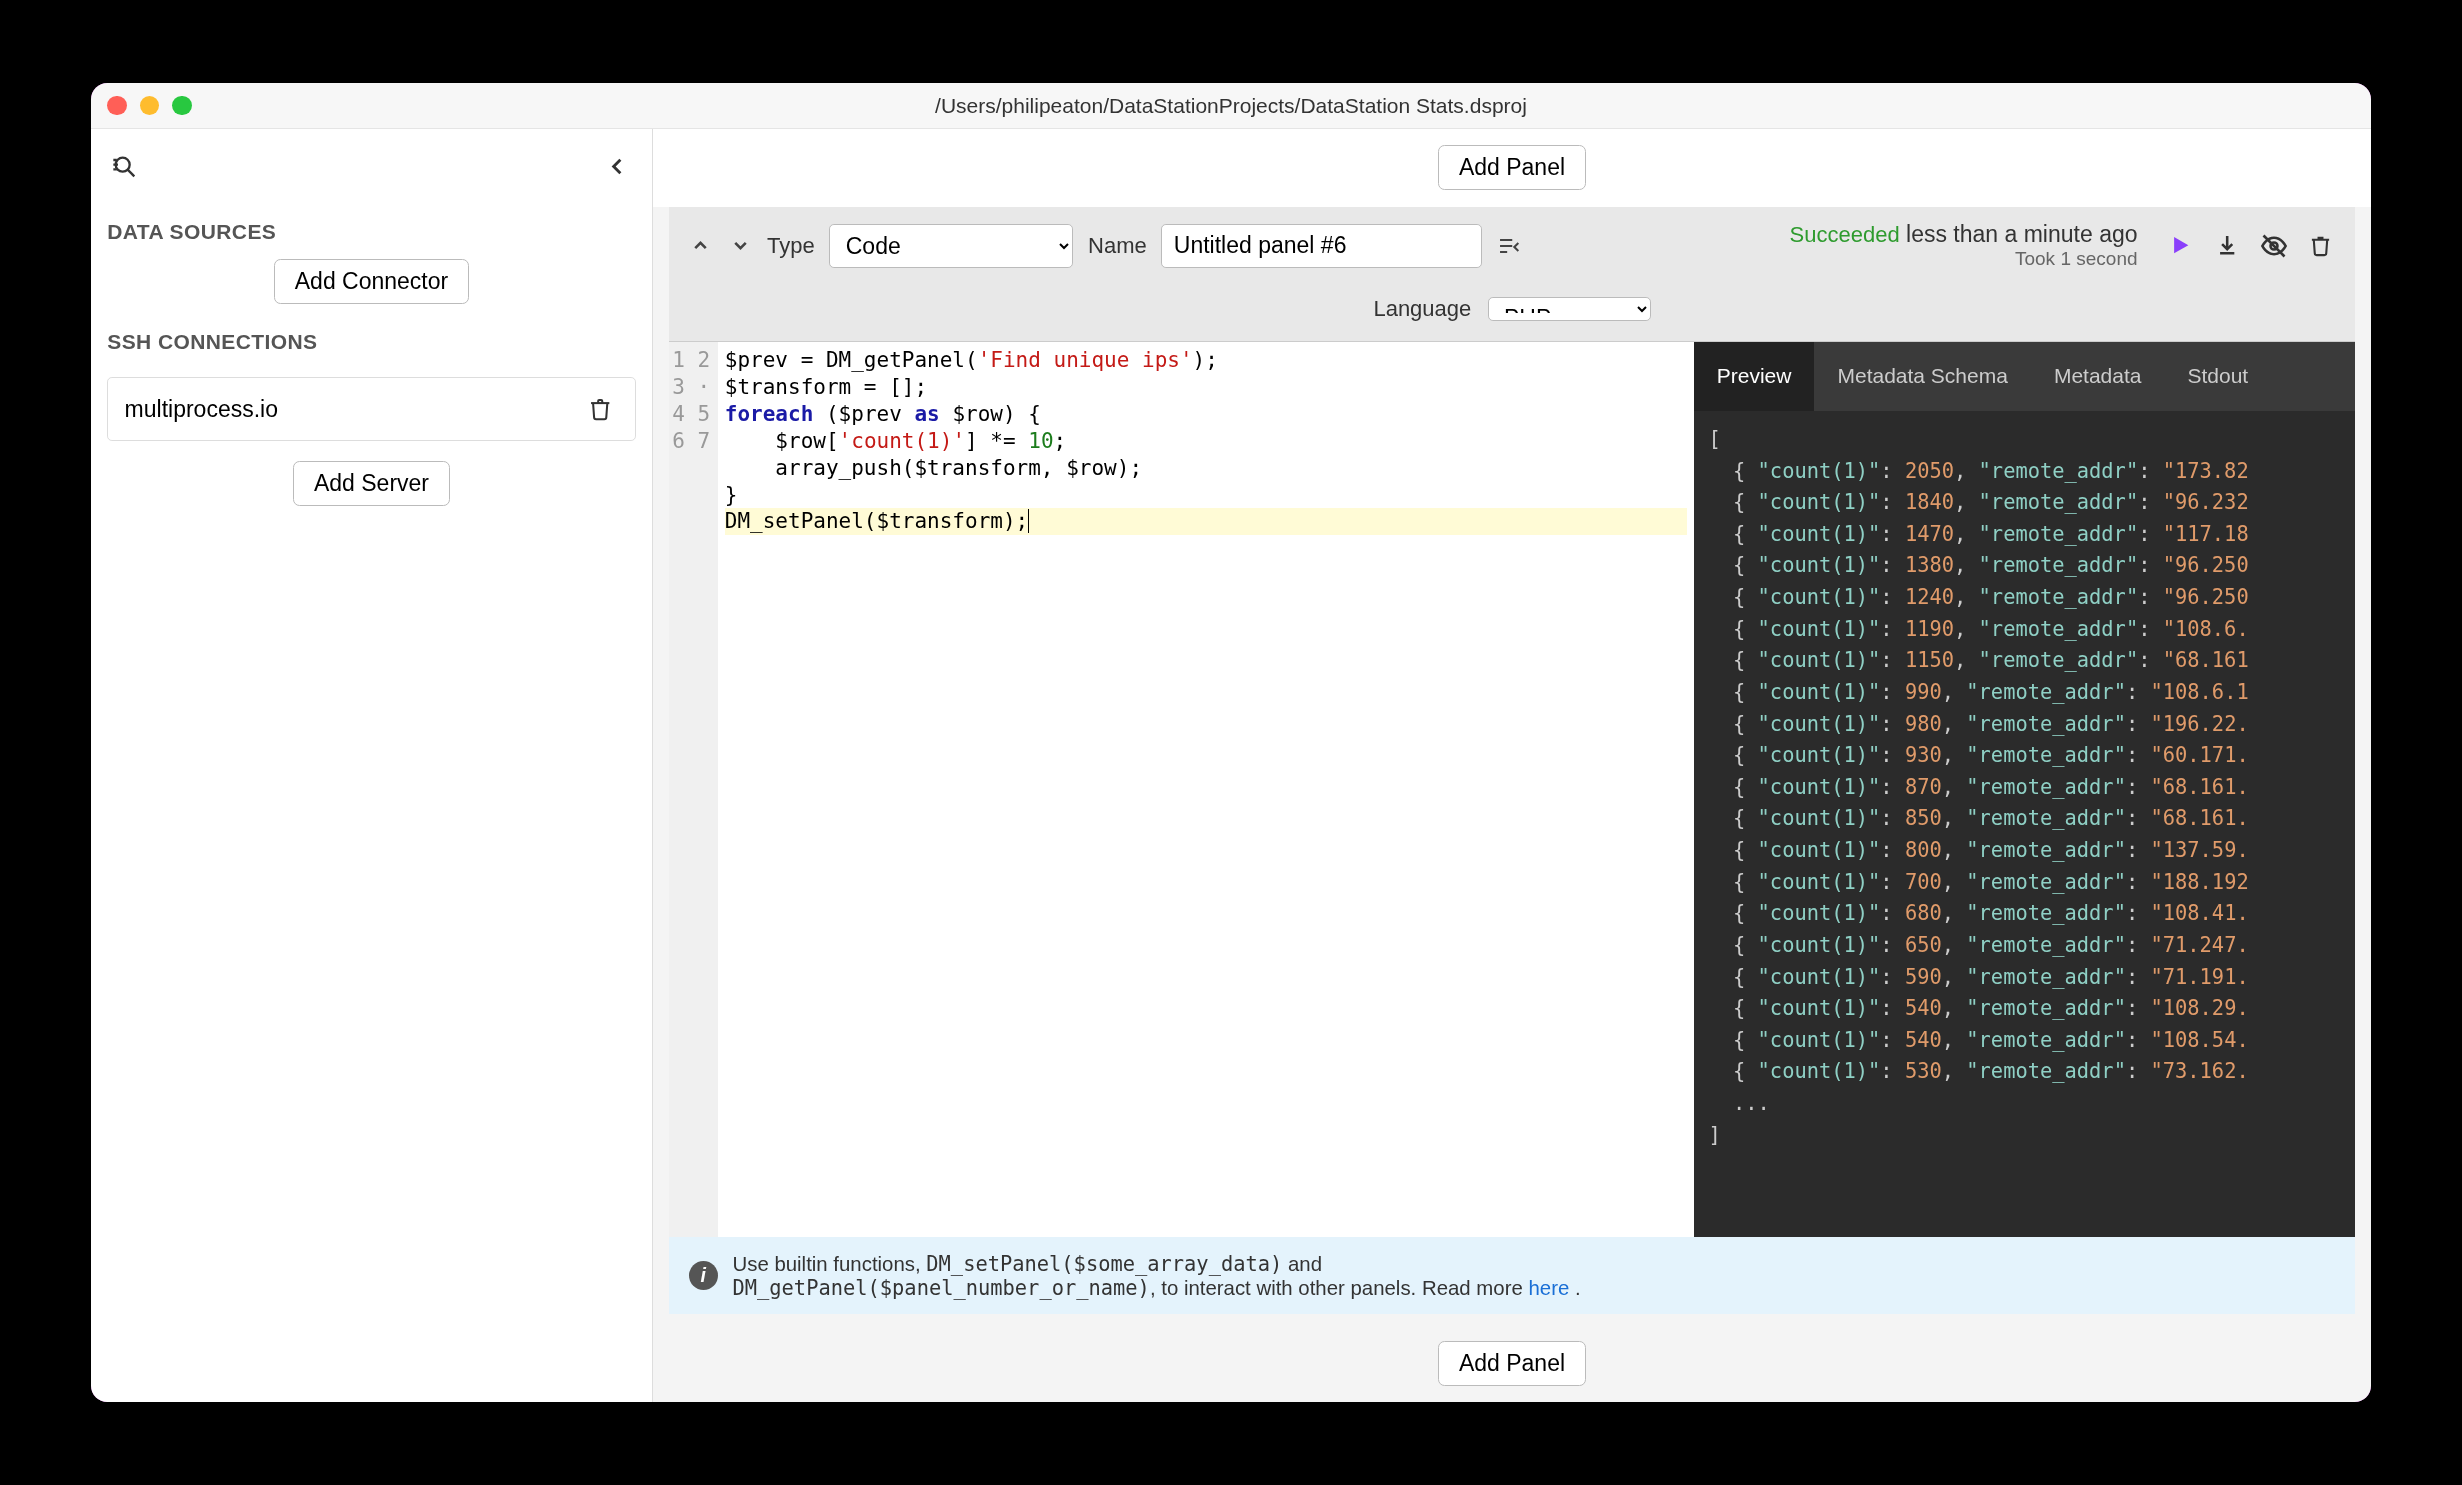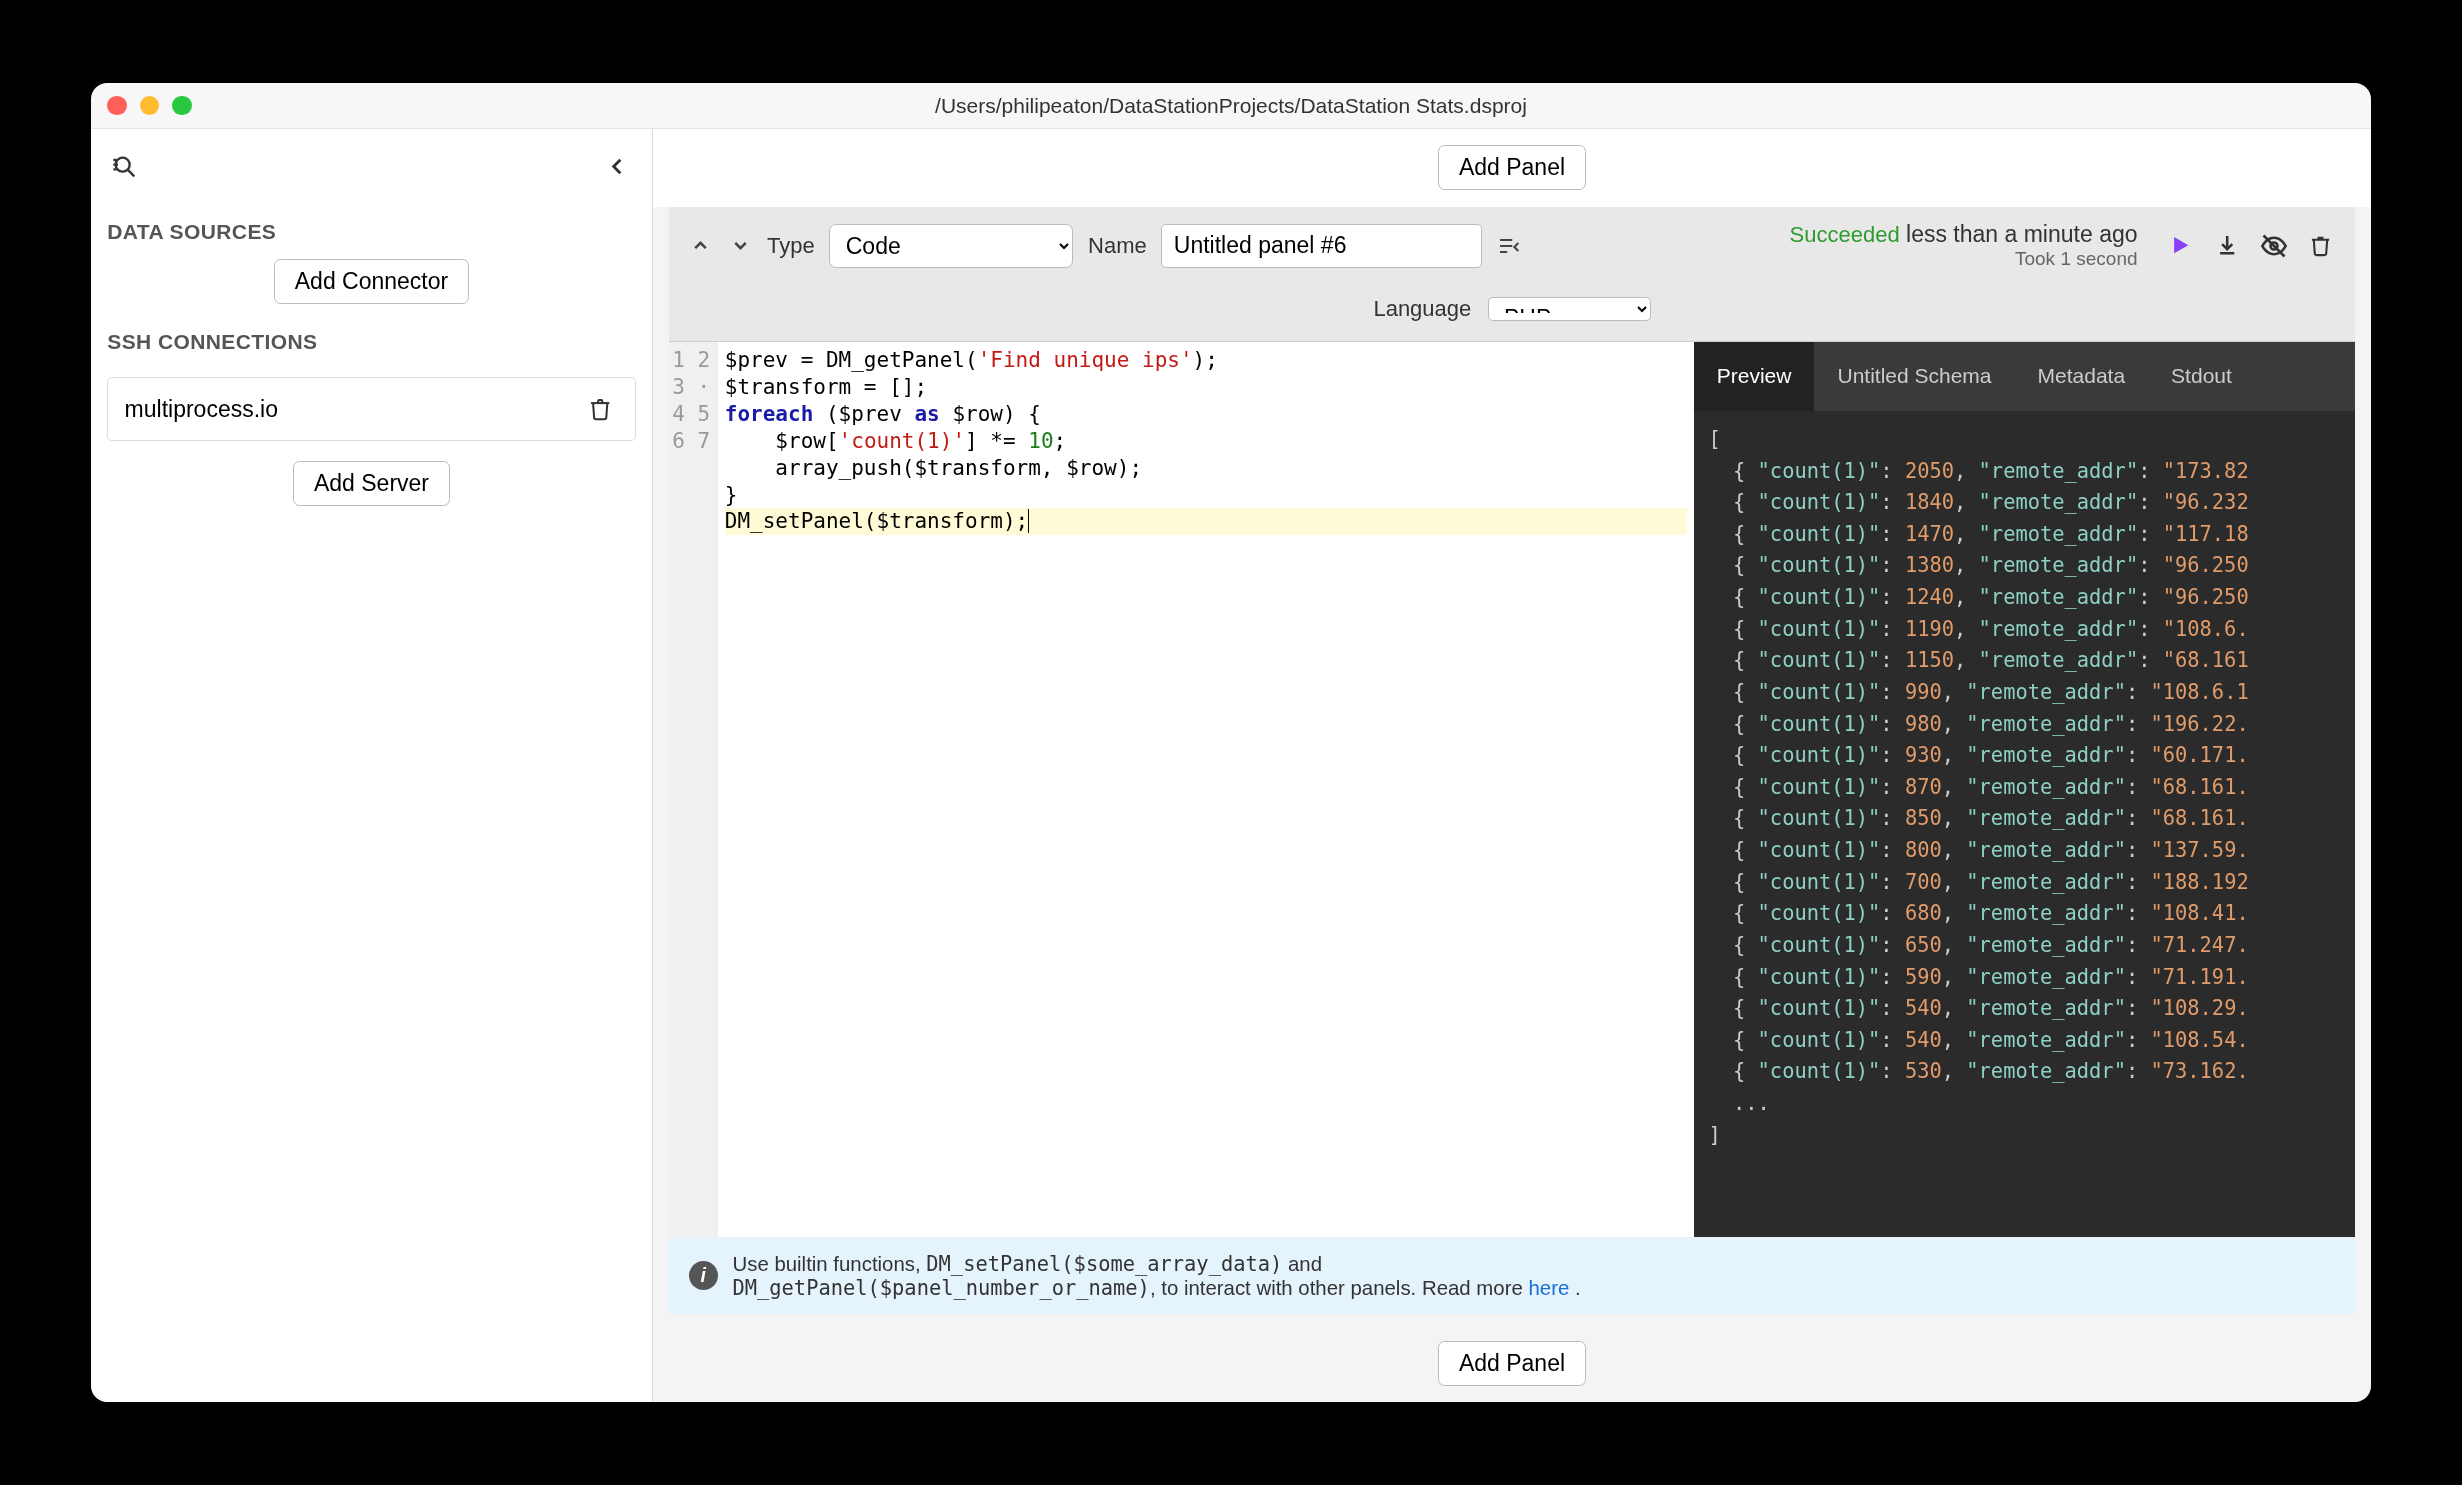--- a/index.html
+++ b/index.html
@@ -56,21 +56,21 @@
   .panel-header {
     background:#e8e8e8;
     padding: 14.7px 19.5px;
     display:flex; align-items:center; gap:14.7px;
   }
   .chev { width:24.4px; height:24.4px; display:flex; align-items:center; justify-content:center; color:#444; cursor:pointer;}
   .label { font-size:22px; color:#333; }
   select, input[type=text] {
     font-size:23px; padding:6.5px 11.4px; border:0.8px solid #bbb; border-radius:4.9px; background:#fff;
   }
-  select.big { min-width: 244px; height:44px;border-radius:7px;}
+  select.big { min-width: 244px; height:44px;}
   input.name { min-width: 244px; height:44px;}
   .spacer { flex:1; }
   .status { text-align:right; line-height:1.15;}
   .status .succ { color:#2e9b2e; font-size:22px;}
   .status .sub { color:#666; font-size:19px;}
   .actions { display:flex; gap:18px; align-items:center; margin-left:13px;}
   .actions .ic{ width:29px; height:29px; display:flex; align-items:center; justify-content:center; cursor:pointer; color:#333;}
   .actions .ic.play{ color:#8a3ffb;}
   .panel-subheader {
     background:#e8e8e8;
@@ -243,21 +243,21 @@
 4
 5
 6
 7
 </div>
             <div class="code" id="code"><div>$prev = DM_getPanel(<span class="str">'Find unique ips'</span>);</div><div>$transform = [];</div><div><span class="kw">foreach</span> ($prev <span class="kw">as</span> $row) {</div><div>    $row[<span class="str">'count(1)'</span>] *= <span class="num">10</span>;</div><div>    array_push($transform, $row);</div><div>}</div><div class="cur">DM_setPanel($transform);<span style="border-left:1.6px solid #000;">​</span></div></div>
           </div>
           <div class="preview-col">
             <div class="tabs" id="tabs">
                 <div class="tab active">Preview</div>
-                <div class="tab">Untitled Schema</div>
+                <div class="tab">Metadata Schema</div>
                 <div class="tab">Metadata</div>
                 <div class="tab">Stdout</div>
               </div>
             <div class="preview-body" id="preview"><span class="p">[</span><br>&nbsp;&nbsp;<span class="p">{ </span><span class="k">"count(1)"</span><span class="p">: </span><span class="n">2050</span><span class="p">, </span><span class="k">"remote_addr"</span><span class="p">: </span><span class="s">"173.82</span><br>&nbsp;&nbsp;<span class="p">{ </span><span class="k">"count(1)"</span><span class="p">: </span><span class="n">1840</span><span class="p">, </span><span class="k">"remote_addr"</span><span class="p">: </span><span class="s">"96.232</span><br>&nbsp;&nbsp;<span class="p">{ </span><span class="k">"count(1)"</span><span class="p">: </span><span class="n">1470</span><span class="p">, </span><span class="k">"remote_addr"</span><span class="p">: </span><span class="s">"117.18</span><br>&nbsp;&nbsp;<span class="p">{ </span><span class="k">"count(1)"</span><span class="p">: </span><span class="n">1380</span><span class="p">, </span><span class="k">"remote_addr"</span><span class="p">: </span><span class="s">"96.250</span><br>&nbsp;&nbsp;<span class="p">{ </span><span class="k">"count(1)"</span><span class="p">: </span><span class="n">1240</span><span class="p">, </span><span class="k">"remote_addr"</span><span class="p">: </span><span class="s">"96.250</span><br>&nbsp;&nbsp;<span class="p">{ </span><span class="k">"count(1)"</span><span class="p">: </span><span class="n">1190</span><span class="p">, </span><span class="k">"remote_addr"</span><span class="p">: </span><span class="s">"108.6.</span><br>&nbsp;&nbsp;<span class="p">{ </span><span class="k">"count(1)"</span><span class="p">: </span><span class="n">1150</span><span class="p">, </span><span class="k">"remote_addr"</span><span class="p">: </span><span class="s">"68.161</span><br>&nbsp;&nbsp;<span class="p">{ </span><span class="k">"count(1)"</span><span class="p">: </span><span class="n">990</span><span class="p">, </span><span class="k">"remote_addr"</span><span class="p">: </span><span class="s">"108.6.1</span><br>&nbsp;&nbsp;<span class="p">{ </span><span class="k">"count(1)"</span><span class="p">: </span><span class="n">980</span><span class="p">, </span><span class="k">"remote_addr"</span><span class="p">: </span><span class="s">"196.22.</span><br>&nbsp;&nbsp;<span class="p">{ </span><span class="k">"count(1)"</span><span class="p">: </span><span class="n">930</span><span class="p">, </span><span class="k">"remote_addr"</span><span class="p">: </span><span class="s">"60.171.</span><br>&nbsp;&nbsp;<span class="p">{ </span><span class="k">"count(1)"</span><span class="p">: </span><span class="n">870</span><span class="p">, </span><span class="k">"remote_addr"</span><span class="p">: </span><span class="s">"68.161.</span><br>&nbsp;&nbsp;<span class="p">{ </span><span class="k">"count(1)"</span><span class="p">: </span><span class="n">850</span><span class="p">, </span><span class="k">"remote_addr"</span><span class="p">: </span><span class="s">"68.161.</span><br>&nbsp;&nbsp;<span class="p">{ </span><span class="k">"count(1)"</span><span class="p">: </span><span class="n">800</span><span class="p">, </span><span class="k">"remote_addr"</span><span class="p">: </span><span class="s">"137.59.</span><br>&nbsp;&nbsp;<span class="p">{ </span><span class="k">"count(1)"</span><span class="p">: </span><span class="n">700</span><span class="p">, </span><span class="k">"remote_addr"</span><span class="p">: </span><span class="s">"188.192</span><br>&nbsp;&nbsp;<span class="p">{ </span><span class="k">"count(1)"</span><span class="p">: </span><span class="n">680</span><span class="p">, </span><span class="k">"remote_addr"</span><span class="p">: </span><span class="s">"108.41.</span><br>&nbsp;&nbsp;<span class="p">{ </span><span class="k">"count(1)"</span><span class="p">: </span><span class="n">650</span><span class="p">, </span><span class="k">"remote_addr"</span><span class="p">: </span><span class="s">"71.247.</span><br>&nbsp;&nbsp;<span class="p">{ </span><span class="k">"count(1)"</span><span class="p">: </span><span class="n">590</span><span class="p">, </span><span class="k">"remote_addr"</span><span class="p">: </span><span class="s">"71.191.</span><br>&nbsp;&nbsp;<span class="p">{ </span><span class="k">"count(1)"</span><span class="p">: </span><span class="n">540</span><span class="p">, </span><span class="k">"remote_addr"</span><span class="p">: </span><span class="s">"108.29.</span><br>&nbsp;&nbsp;<span class="p">{ </span><span class="k">"count(1)"</span><span class="p">: </span><span class="n">540</span><span class="p">, </span><span class="k">"remote_addr"</span><span class="p">: </span><span class="s">"108.54.</span><br>&nbsp;&nbsp;<span class="p">{ </span><span class="k">"count(1)"</span><span class="p">: </span><span class="n">530</span><span class="p">, </span><span class="k">"remote_addr"</span><span class="p">: </span><span class="s">"73.162.</span><br>&nbsp;&nbsp;<span class="p">...</span><br><span class="p">]</span></div>
           </div>
         </div>
 
         <div class="hint">
           <div class="info-ic">i</div>
           <div>

